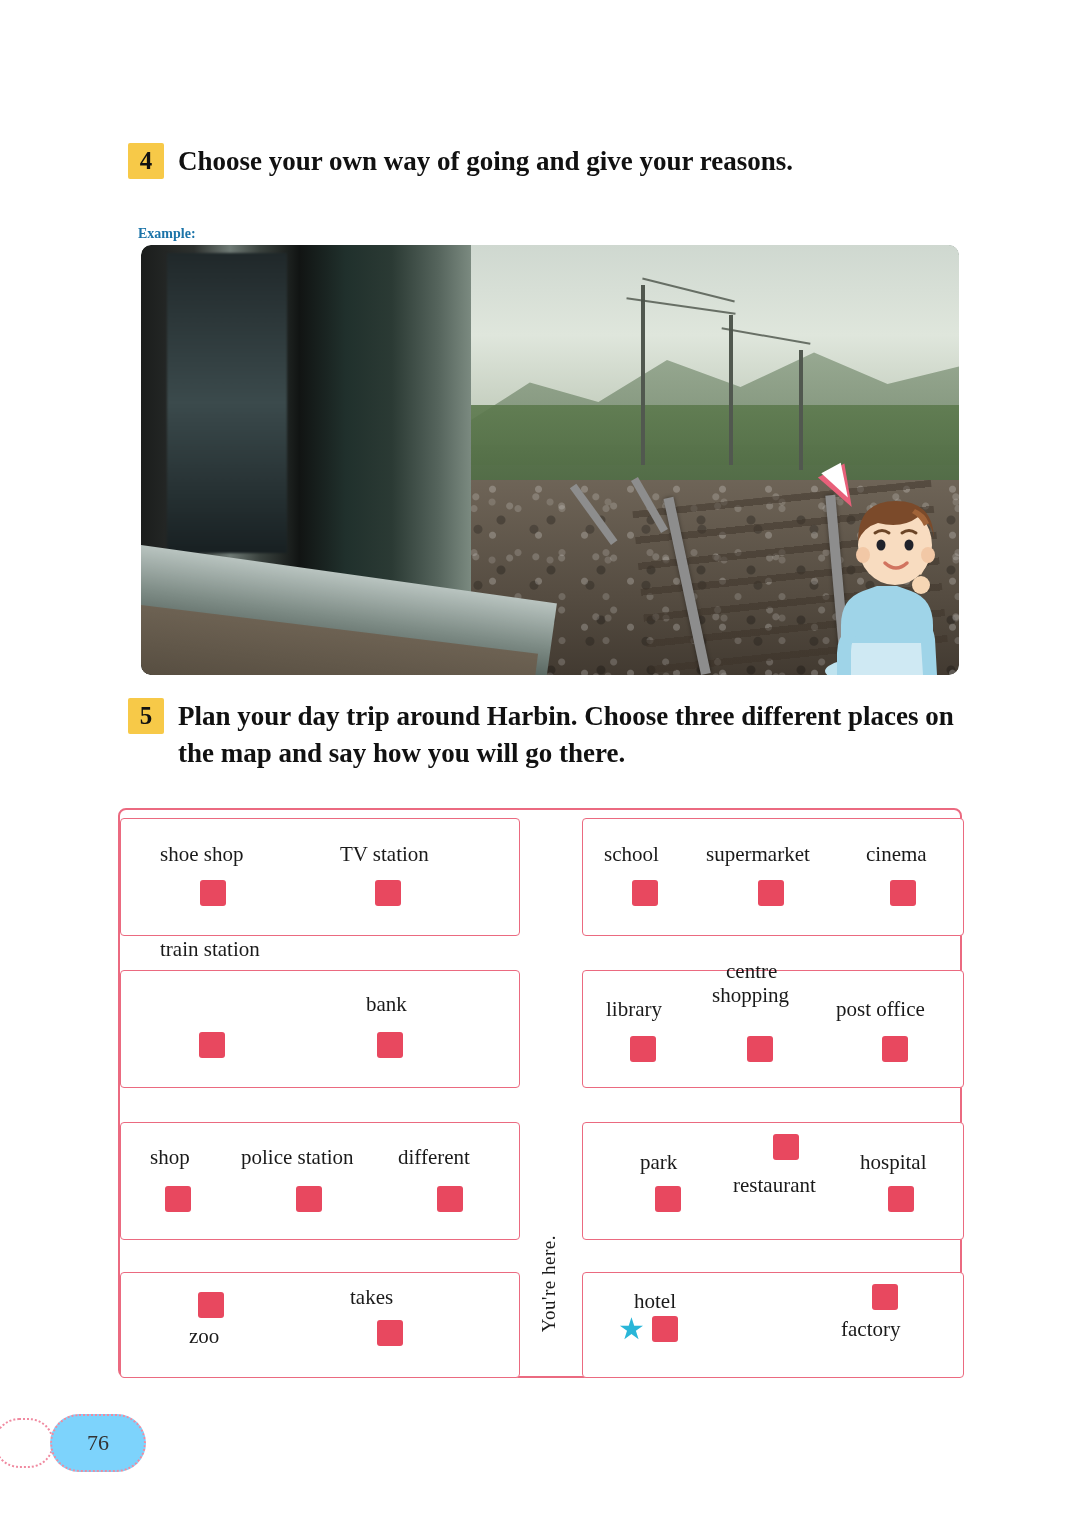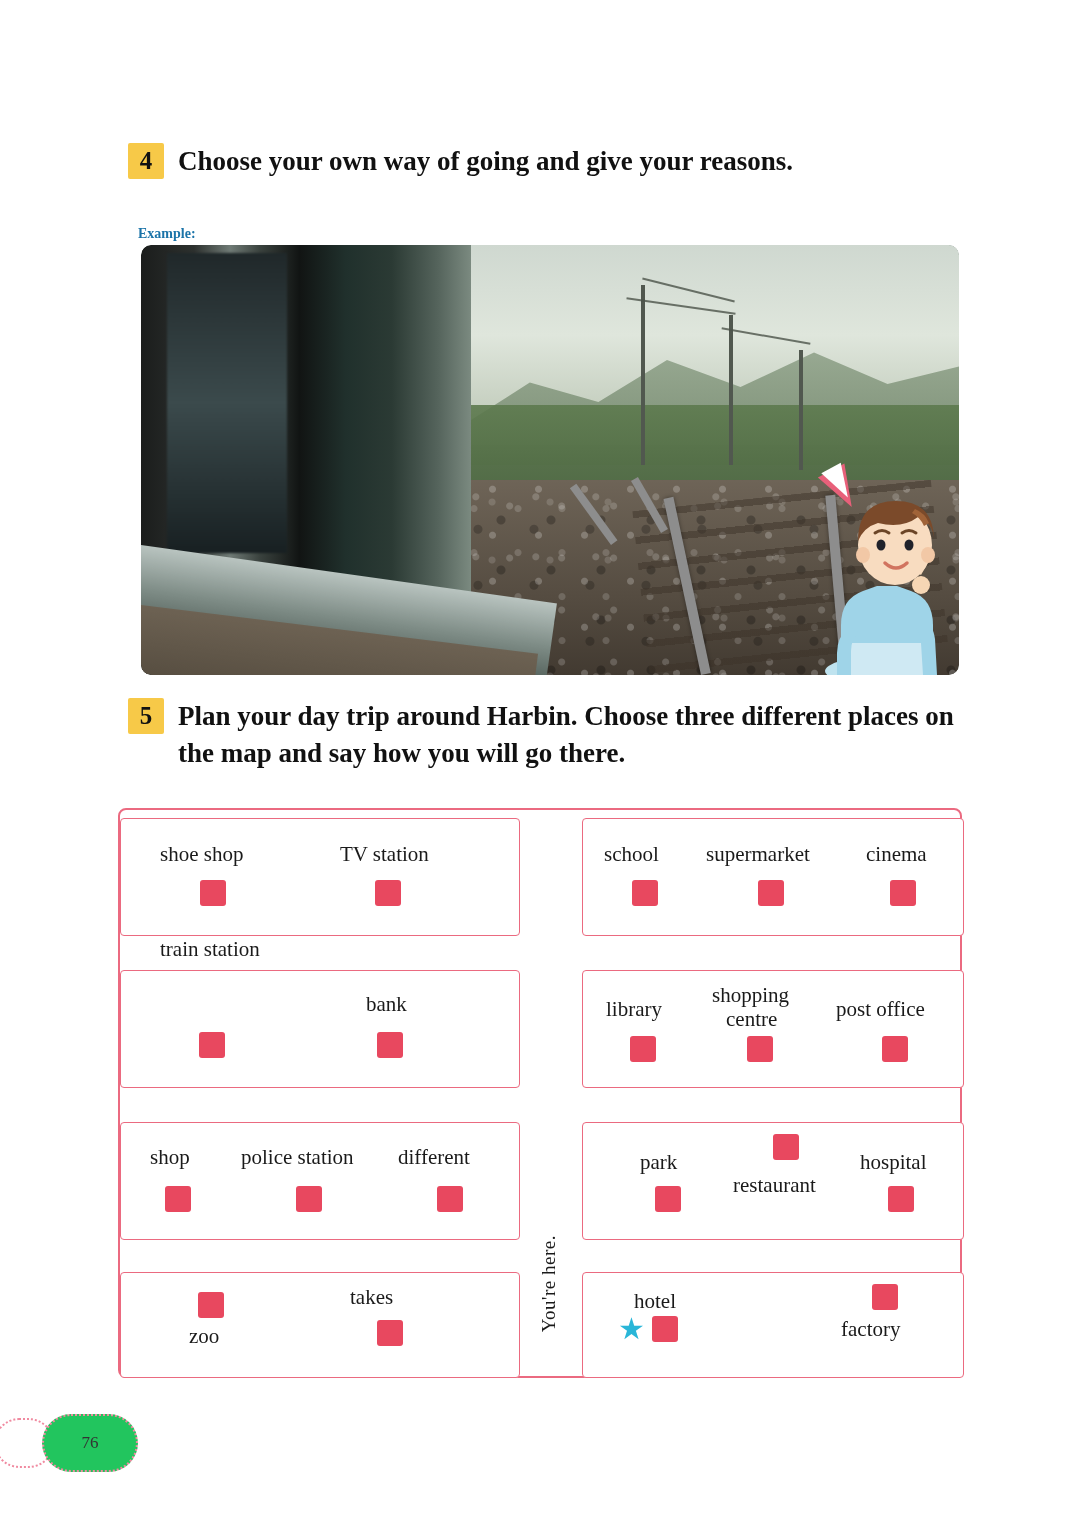--- a/index.html
+++ b/index.html
@@ -267,29 +267,29 @@
   
   .pagenum-wrap {
     position: absolute;
     left: 34px;
     bottom: 52px;
     width: 96px;
     height: 60px;
   }
   .pagenum {
     position: absolute;
-    left: 8px; top: 0;
+    left: 16px; top: 0;
     width: 96px; height: 58px;
     border: 2px dotted #f08aa0;
     border-radius: 29px;
-    background: #22c55e;
+    background: #7dd3fc;
     display: flex;
     align-items: center;
     justify-content: center;
-    font-size: 17px;
+    font-size: 22px;
     color: #333;
   }
   .edge-dots {
     position: absolute;
     left: -40px;
     top: 4px;
     width: 60px;
     height: 50px;
     border: 2px dotted #f08aa0;
     border-radius: 25px;
@@ -389,21 +389,21 @@
   <div class="dot" style="left:890px; top:880px;"></div>
 
   <div class="place" style="left:160px; top:938px;">train station</div>
   <div class="dot" style="left:199px; top:1032px;"></div>
   <div class="place" style="left:366px; top:993px;">bank</div>
   <div class="dot" style="left:377px; top:1032px;"></div>
 
   <div class="place" style="left:606px; top:998px;">library</div>
   <div class="dot" style="left:630px; top:1036px;"></div>
   <div class="place" style="left:712px; top:984px;">shopping</div>
-  <div class="place" style="left:726px; top:1008px;">centre</div>
+  <div class="place" style="left:726px; top:960px;">centre</div>
   <div class="dot" style="left:747px; top:1036px;"></div>
   <div class="place" style="left:836px; top:998px;">post office</div>
   <div class="dot" style="left:882px; top:1036px;"></div>
 
   <div class="place" style="left:150px; top:1146px;">shop</div>
   <div class="dot" style="left:165px; top:1186px;"></div>
   <div class="place" style="left:241px; top:1146px;">police station</div>
   <div class="dot" style="left:296px; top:1186px;"></div>
   <div class="place" style="left:398px; top:1146px;">different</div>
   <div class="dot" style="left:437px; top:1186px;"></div>

